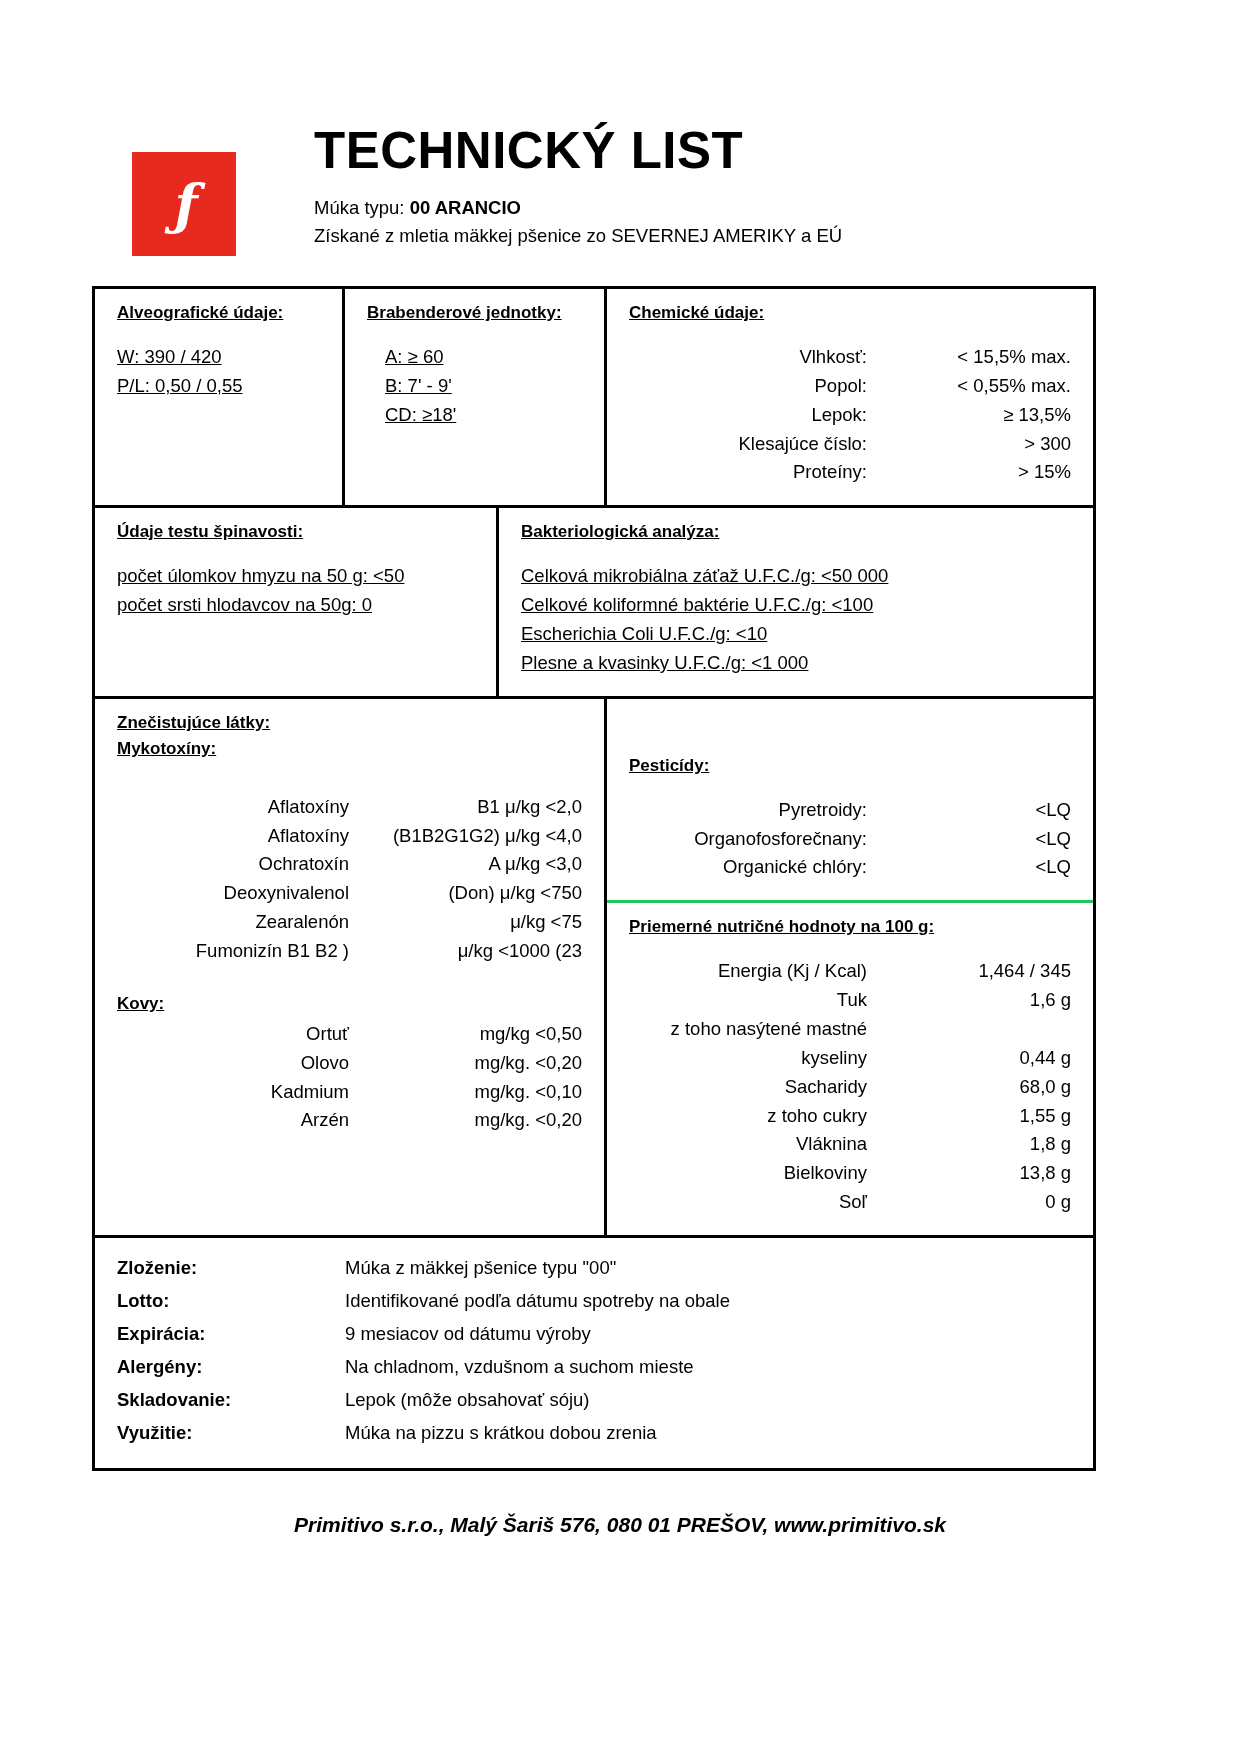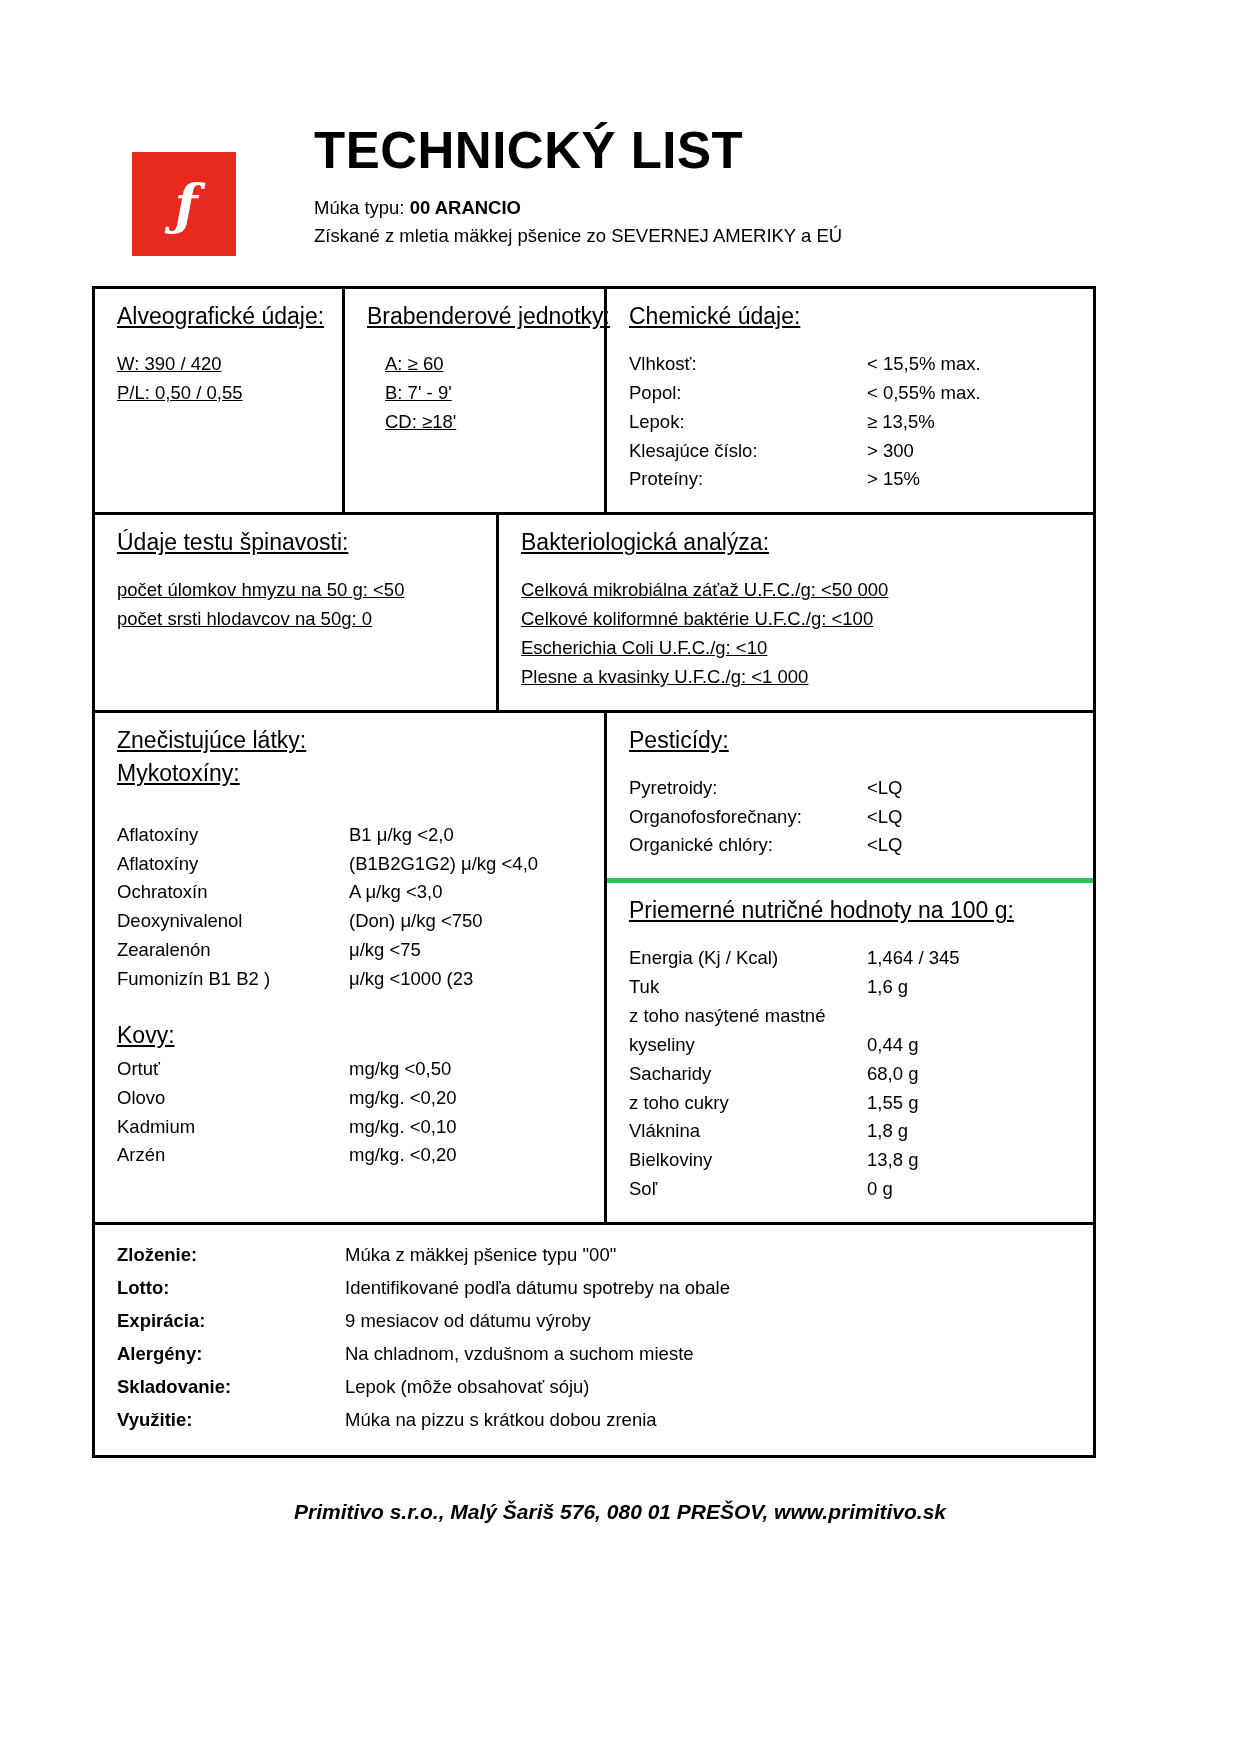--- a/index.html
+++ b/index.html
@@ -80,38 +80,39 @@
     border-bottom: 3px solid #000;
   }
   .row.last { border-bottom: none; }
   .cell {
     box-sizing: border-box;
     padding: 14px 22px 18px 22px;
   }
   .vsep { border-right: 3px solid #000; }
 
   .hdr {
-    font-size: 23px;
-    font-weight: normal;
+    font-size: 17px;
+    font-weight: bold;
     text-decoration: underline;
     margin-bottom: 6px;
     white-space: nowrap;
   }
   .txt {
     font-size: 18.5px;
     line-height: 1.56;
     text-decoration: underline;
   }
   .spacer { height: 14px; }
 
   
   .kv {
     display: flex;
     font-size: 18.5px;
     line-height: 1.56;
+    text-align: right;
   }
   .kv .k { width: 238px; flex: 0 0 auto; }
   .kv .v { flex: 1 1 auto; }
 
   .kv2 .k { width: 232px; }
 
   
   .c-alveo { width: 250px; }
   .c-brab  { width: 262px; }
   .c-chem  { flex: 1 1 auto; }
@@ -119,21 +120,21 @@
   .indent { padding-left: 18px; }
 
   
   .c-dirt { width: 404px; }
   .c-bact { flex: 1 1 auto; }
 
   
   .c-left3 { width: 512px; }
   .c-right3 { flex: 1 1 auto; padding: 0; }
   .subcell { padding: 14px 22px 18px 22px; }
-  .subcell.bordered { border-bottom: 5px solid #22c55e; }
+  .subcell.bordered { border-bottom: 3px solid #22c55e; margin-top: 43px; }
 
   
   .c-foot-l { width: 250px; padding-right: 0; }
   .c-foot-r { flex: 1 1 auto; padding-left: 0; }
   .foot-line { font-size: 18.5px; line-height: 1.78; }
   .foot-line.b { font-weight: bold; }
 
   
   .footer {
     text-align: center;

